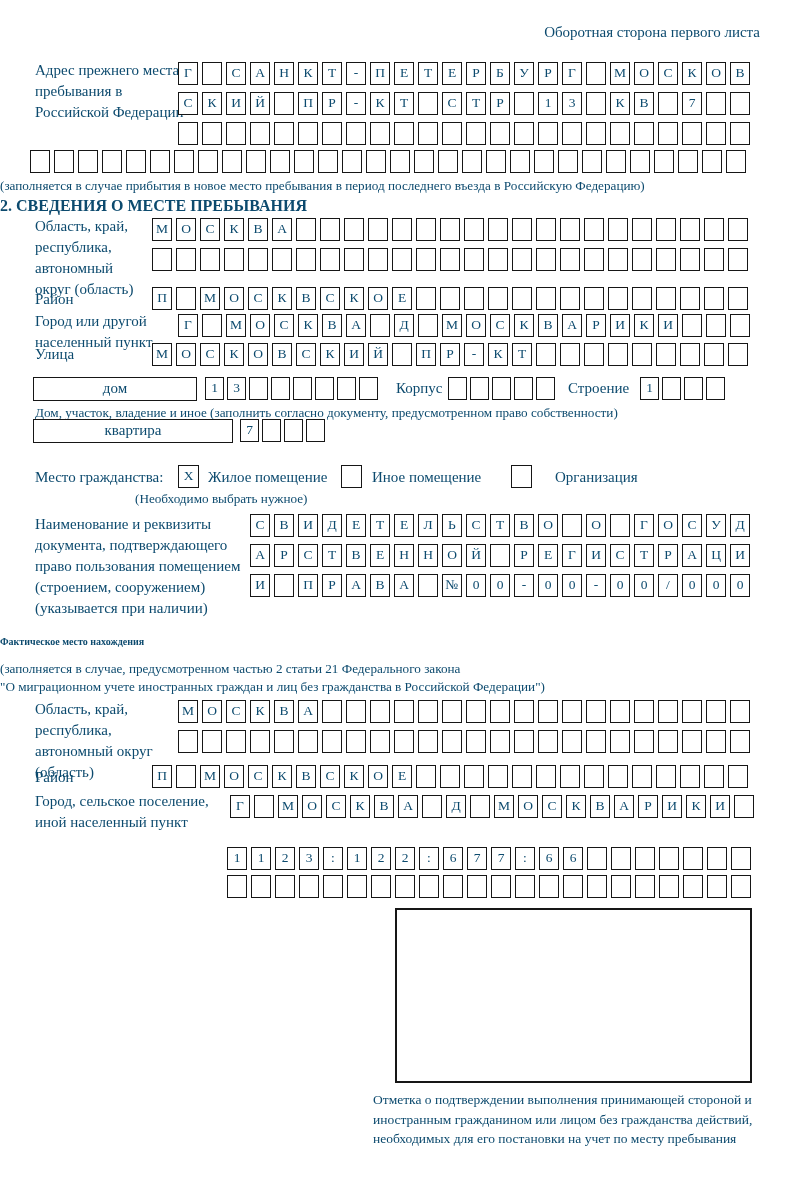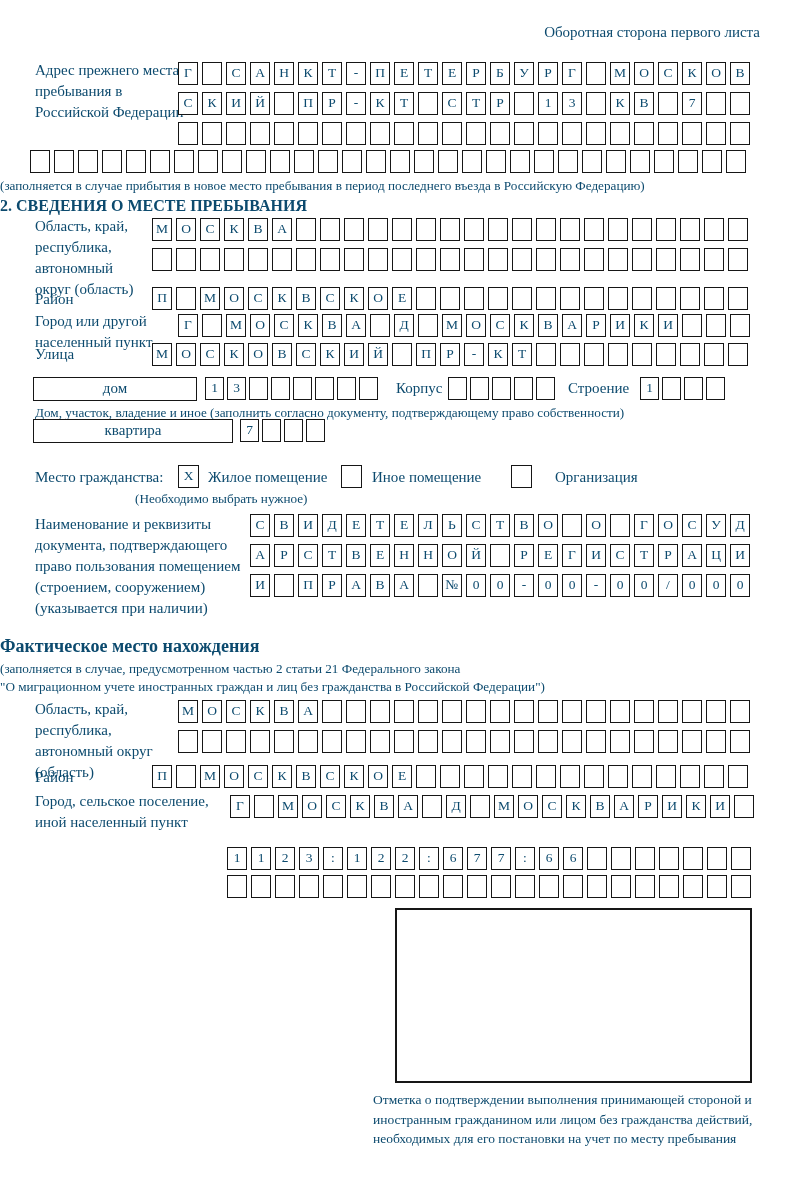--- a/index.html
+++ b/index.html
@@ -58,40 +58,40 @@
 
   <div class="abs lbl" style="left:35px;top:344px;">Улица</div>
   <div class="abs cellrow" style="left:152px;top:343px;"><span class="cell">М</span><span class="cell">О</span><span class="cell">С</span><span class="cell">К</span><span class="cell">О</span><span class="cell">В</span><span class="cell">С</span><span class="cell">К</span><span class="cell">И</span><span class="cell">Й</span><span class="cell"></span><span class="cell">П</span><span class="cell">Р</span><span class="cell">-</span><span class="cell">К</span><span class="cell">Т</span><span class="cell"></span><span class="cell"></span><span class="cell"></span><span class="cell"></span><span class="cell"></span><span class="cell"></span><span class="cell"></span><span class="cell"></span><span class="cell"></span></div>
 
   <div class="abs widebox" style="left:33px;top:377px;width:164px;">дом</div>
   <div class="abs cellrow tight" style="left:205px;top:377px;"><span class="cell">1</span><span class="cell">3</span><span class="cell"></span><span class="cell"></span><span class="cell"></span><span class="cell"></span><span class="cell"></span><span class="cell"></span></div>
   <div class="abs lbl" style="left:396px;top:378px;">Корпус</div>
   <div class="abs cellrow tight" style="left:448px;top:377px;"><span class="cell"></span><span class="cell"></span><span class="cell"></span><span class="cell"></span><span class="cell"></span></div>
   <div class="abs lbl" style="left:568px;top:378px;">Строение</div>
   <div class="abs cellrow tight" style="left:640px;top:377px;"><span class="cell">1</span><span class="cell"></span><span class="cell"></span><span class="cell"></span></div>
-  <div class="abs note" style="left:35px;top:404px;width:740px;">Дом, участок, владение и иное (заполнить согласно документу, подтверждающему право собственности)</div>
+  <div class="abs note" style="left:35px;top:404px;width:740px;">Дом, участок, владение и иное (заполнить согласно документу, предусмотренном право собственности)</div>
 
   <div class="abs widebox" style="left:33px;top:419px;width:200px;">квартира</div>
   <div class="abs cellrow tight" style="left:240px;top:419px;"><span class="cell">7</span><span class="cell"></span><span class="cell"></span><span class="cell"></span></div>
 
   <div class="abs lbl" style="left:35px;top:467px;">Место гражданства:</div>
   <div class="abs checkbox" style="left:178px;top:465px;">X</div>
   <div class="abs lbl" style="left:208px;top:467px;">Жилое помещение</div>
   <div class="abs checkbox" style="left:341px;top:465px;"></div>
   <div class="abs lbl" style="left:372px;top:467px;">Иное помещение</div>
   <div class="abs checkbox" style="left:511px;top:465px;"></div>
   <div class="abs lbl" style="left:555px;top:467px;">Организация</div>
   <div class="abs note center" style="left:135px;top:490px;width:400px;">(Необходимо выбрать нужное)</div>
 
   <div class="abs lbl" style="left:35px;top:514px;width:210px;">Наименование и реквизиты документа, подтверждающего право пользования помещением (строением, сооружением) (указывается при наличии)</div>
   <div class="abs cellrow" style="left:250px;top:514px;"><span class="cell">С</span><span class="cell">В</span><span class="cell">И</span><span class="cell">Д</span><span class="cell">Е</span><span class="cell">Т</span><span class="cell">Е</span><span class="cell">Л</span><span class="cell">Ь</span><span class="cell">С</span><span class="cell">Т</span><span class="cell">В</span><span class="cell">О</span><span class="cell"></span><span class="cell">О</span><span class="cell"></span><span class="cell">Г</span><span class="cell">О</span><span class="cell">С</span><span class="cell">У</span><span class="cell">Д</span></div>
   <div class="abs cellrow" style="left:250px;top:544px;"><span class="cell">А</span><span class="cell">Р</span><span class="cell">С</span><span class="cell">Т</span><span class="cell">В</span><span class="cell">Е</span><span class="cell">Н</span><span class="cell">Н</span><span class="cell">О</span><span class="cell">Й</span><span class="cell"></span><span class="cell">Р</span><span class="cell">Е</span><span class="cell">Г</span><span class="cell">И</span><span class="cell">С</span><span class="cell">Т</span><span class="cell">Р</span><span class="cell">А</span><span class="cell">Ц</span><span class="cell">И</span></div>
   <div class="abs cellrow" style="left:250px;top:574px;"><span class="cell">И</span><span class="cell"></span><span class="cell">П</span><span class="cell">Р</span><span class="cell">А</span><span class="cell">В</span><span class="cell">А</span><span class="cell"></span><span class="cell">№</span><span class="cell">0</span><span class="cell">0</span><span class="cell">-</span><span class="cell">0</span><span class="cell">0</span><span class="cell">-</span><span class="cell">0</span><span class="cell">0</span><span class="cell">/</span><span class="cell">0</span><span class="cell">0</span><span class="cell">0</span></div>
 
-  <div class="abs bold center" style="left:0;top:636px;width:644px;font-size:18px;">Фактическое место нахождения</div>
+  <div class="abs bold center" style="left:0;top:636px;width:644px;font-size:10px;">Фактическое место нахождения</div>
   <div class="abs note center" style="left:0;top:660px;width:800px;">(заполняется в случае, предусмотренном частью 2 статьи 21 Федерального закона</div>
   <div class="abs note center" style="left:0;top:678px;width:800px;">"О миграционном учете иностранных граждан и лиц без гражданства в Российской Федерации")</div>
 
   <div class="abs lbl" style="left:35px;top:699px;width:135px;">Область, край, республика, автономный округ (область)</div>
   <div class="abs cellrow" style="left:178px;top:700px;"><span class="cell">М</span><span class="cell">О</span><span class="cell">С</span><span class="cell">К</span><span class="cell">В</span><span class="cell">А</span><span class="cell"></span><span class="cell"></span><span class="cell"></span><span class="cell"></span><span class="cell"></span><span class="cell"></span><span class="cell"></span><span class="cell"></span><span class="cell"></span><span class="cell"></span><span class="cell"></span><span class="cell"></span><span class="cell"></span><span class="cell"></span><span class="cell"></span><span class="cell"></span><span class="cell"></span><span class="cell"></span></div>
   <div class="abs cellrow" style="left:178px;top:730px;"><span class="cell"></span><span class="cell"></span><span class="cell"></span><span class="cell"></span><span class="cell"></span><span class="cell"></span><span class="cell"></span><span class="cell"></span><span class="cell"></span><span class="cell"></span><span class="cell"></span><span class="cell"></span><span class="cell"></span><span class="cell"></span><span class="cell"></span><span class="cell"></span><span class="cell"></span><span class="cell"></span><span class="cell"></span><span class="cell"></span><span class="cell"></span><span class="cell"></span><span class="cell"></span><span class="cell"></span></div>
 
   <div class="abs lbl" style="left:35px;top:767px;">Район</div>
   <div class="abs cellrow" style="left:152px;top:765px;"><span class="cell">П</span><span class="cell"></span><span class="cell">М</span><span class="cell">О</span><span class="cell">С</span><span class="cell">К</span><span class="cell">В</span><span class="cell">С</span><span class="cell">К</span><span class="cell">О</span><span class="cell">Е</span><span class="cell"></span><span class="cell"></span><span class="cell"></span><span class="cell"></span><span class="cell"></span><span class="cell"></span><span class="cell"></span><span class="cell"></span><span class="cell"></span><span class="cell"></span><span class="cell"></span><span class="cell"></span><span class="cell"></span><span class="cell"></span></div>
 

